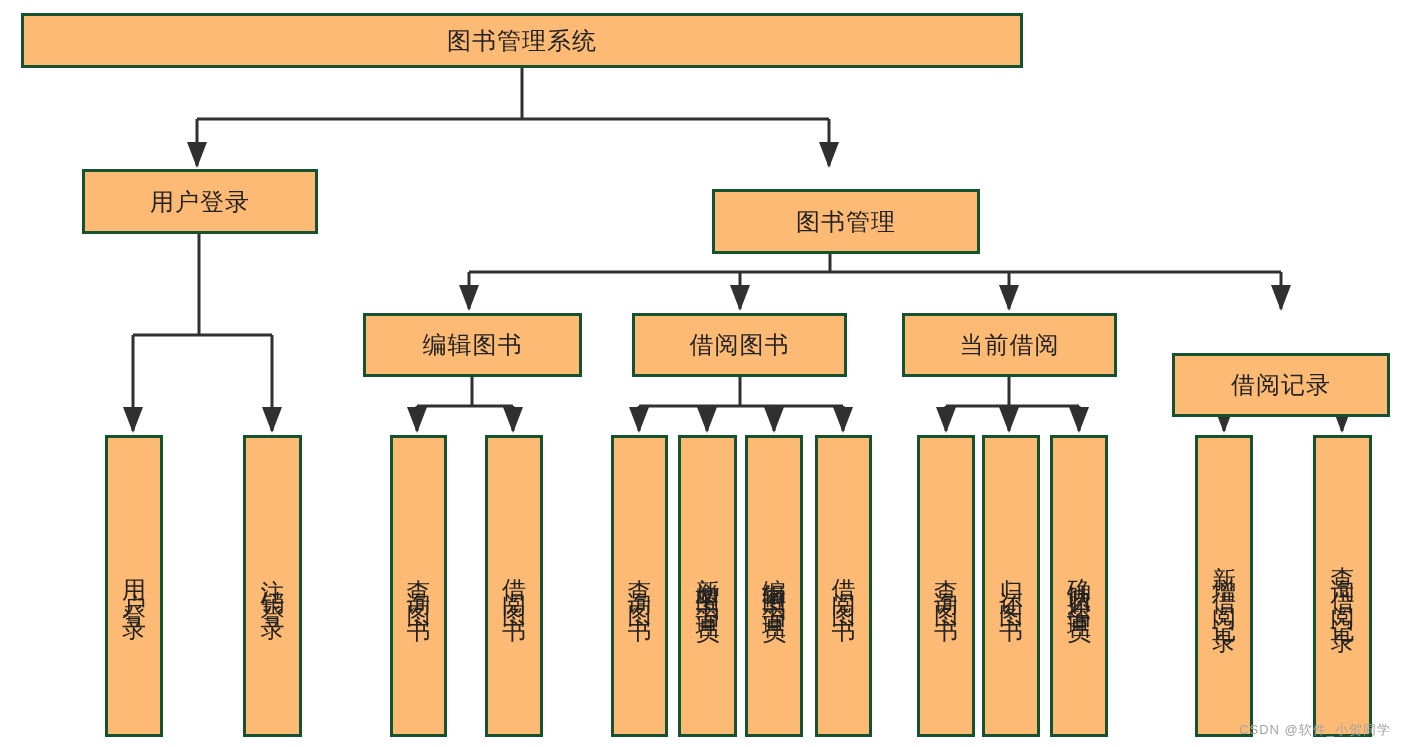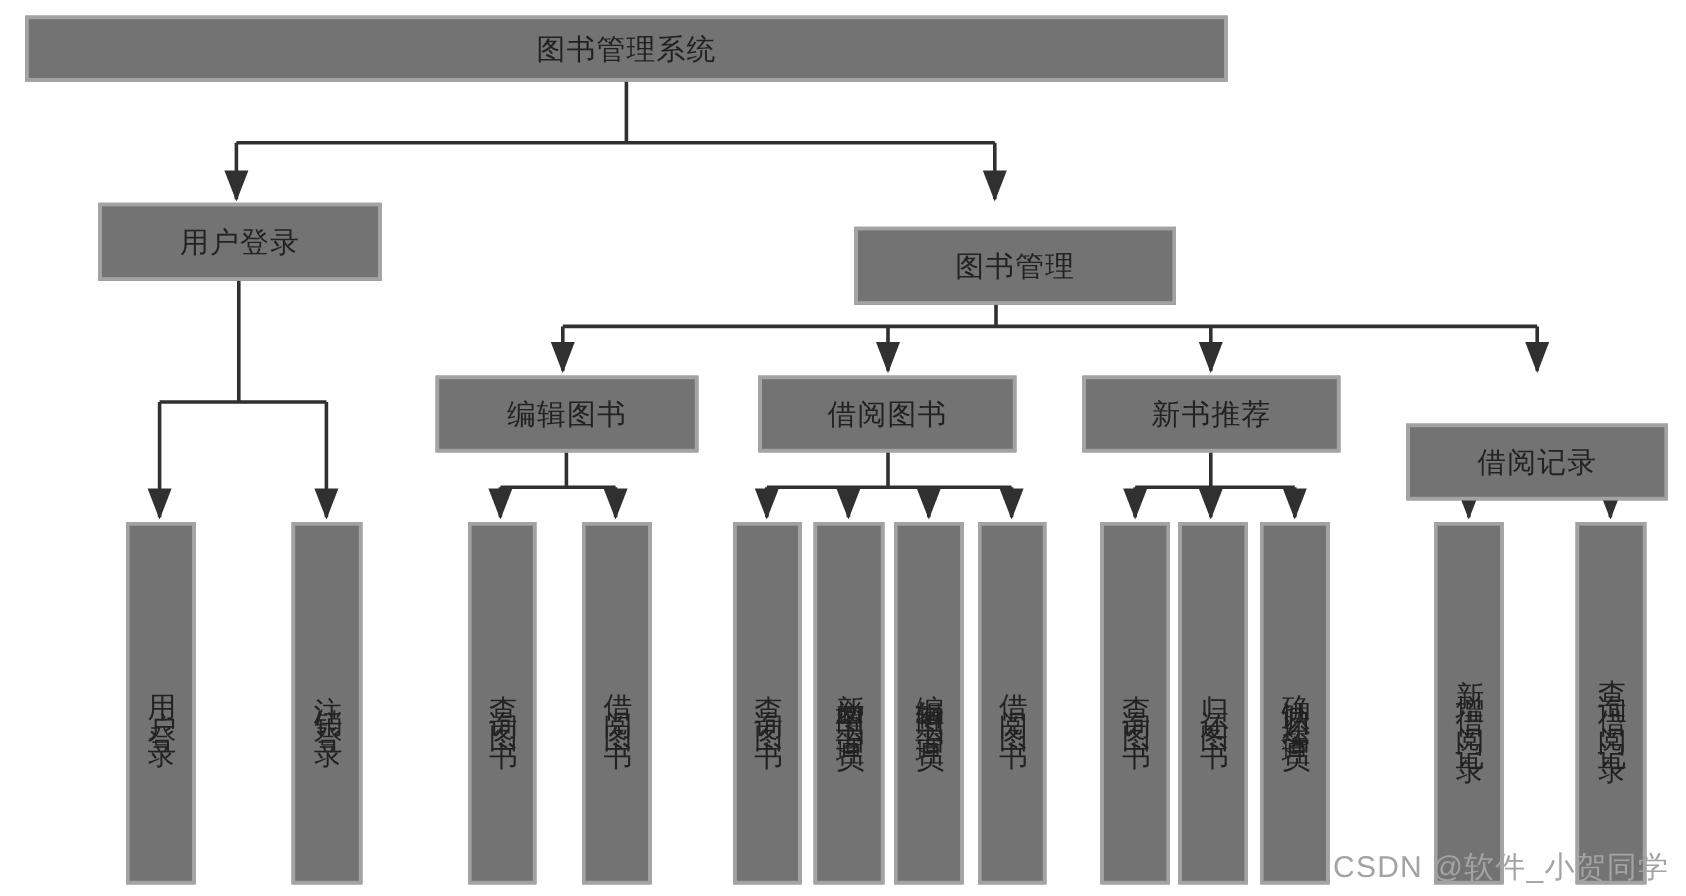--- a/index.html
+++ b/index.html
@@ -11,22 +11,22 @@
     font-family: "Liberation Sans", sans-serif;
     overflow: hidden;
   }
   svg.connectors {
     position: absolute;
     left: 0; top: 0;
   }
   .box {
     position: absolute;
     box-sizing: border-box;
-    background: #737373;
-    border: 3px solid #a3a3a3;
+    background: #fdba74;
+    border: 3px solid #14532d;
     display: flex;
     align-items: center;
     justify-content: center;
     color: #222222;
   }
   .h-box {
     font-size: 24px;
     letter-spacing: 1px;
     white-space: nowrap;
   }
@@ -35,21 +35,21 @@
     writing-mode: vertical-rl;
     text-orientation: mixed;
     letter-spacing: 13px;
     line-height: 1;
   }
   .v-box.long { letter-spacing: 6px; }
   .watermark {
     position: absolute;
     right: 14px;
     bottom: 8px;
-    font-size: 25px;
+    font-size: 13px;
     letter-spacing: 1px;
     color: #a3a3a3;
     z-index: 5;
     white-space: nowrap;
   }
 </style>
 </head>
 <body>
 
 <div class="canvas">
@@ -104,21 +104,21 @@
     </g>
   </svg>
 
   <div class="box h-box" style="left:21px; top:13px; width:1002px; height:55px;">图书管理系统</div>
 
   <div class="box h-box" style="left:82px; top:169px; width:236px; height:65px;">用户登录</div>
   <div class="box h-box" style="left:712px; top:169px; width:268px; height:65px;margin-top:20px;">图书管理</div>
 
   <div class="box h-box" style="left:363px; top:313px; width:219px; height:64px;">编辑图书</div>
   <div class="box h-box" style="left:632px; top:313px; width:215px; height:64px;">借阅图书</div>
-  <div class="box h-box" style="left:902px; top:313px; width:215px; height:64px;">新书推荐</div>
+  <div class="box h-box" style="left:902px; top:313px; width:215px; height:64px;">当前借阅</div>
   <div class="box h-box" style="left:1172px; top:313px; width:218px; height:64px;margin-top:40px;">借阅记录</div>
 
   <div class="box v-box" style="left:105px; top:435px; width:58px; height:302px;">用户登录</div>
   <div class="box v-box" style="left:243px; top:435px; width:59px; height:302px;">注销登录</div>
 
   <div class="box v-box" style="left:390px; top:435px; width:57px; height:302px;">查询图书</div>
   <div class="box v-box" style="left:485px; top:435px; width:58px; height:302px;">借阅图书</div>
 
   <div class="box v-box" style="left:611px; top:435px; width:57px; height:302px;">查询图书</div>
   <div class="box v-box long" style="left:678px; top:435px; width:59px; height:302px;">新增图书（管理员）</div>

